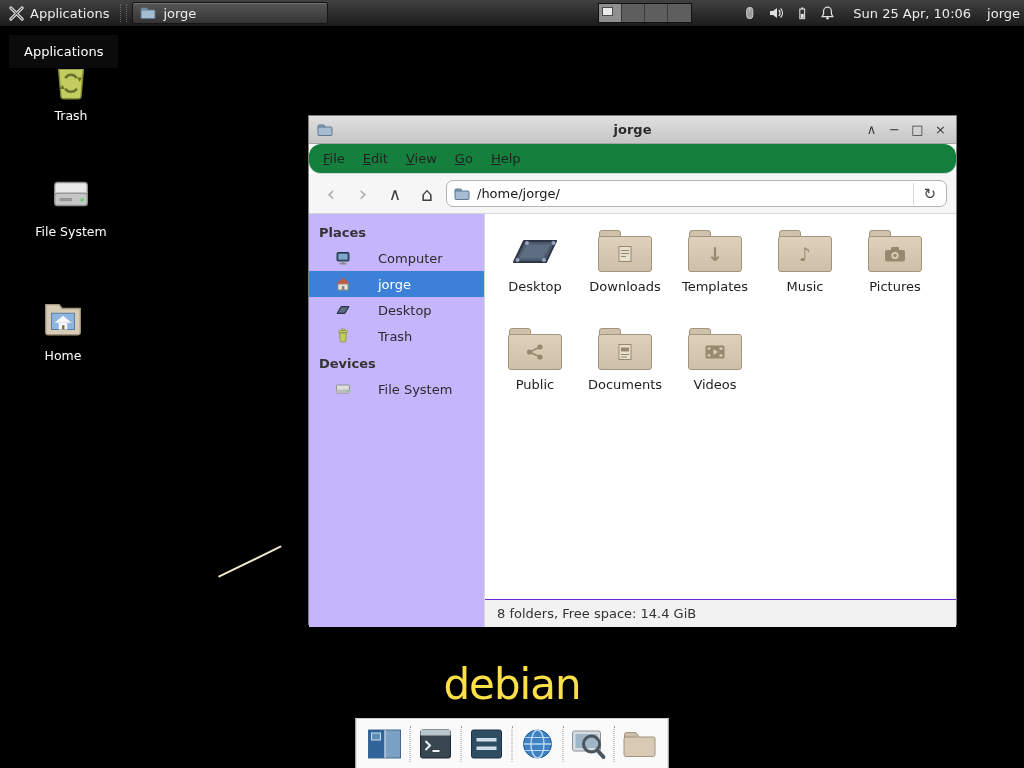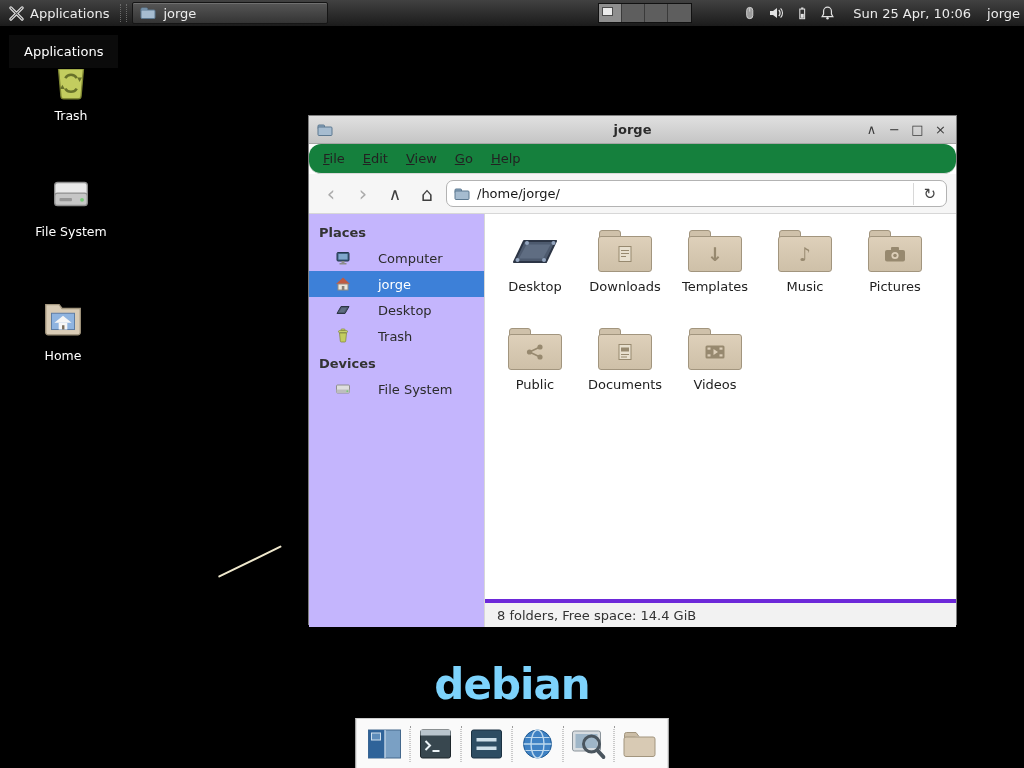--- a/index.html
+++ b/index.html
@@ -55,36 +55,36 @@
   .reload { margin-left:auto; border-left:1px solid #d8d8d8; padding:2px 3px 2px 9px; color:#444; font-size:15px; }
   .wcontent { display:flex; height:413px; }
   .sidebar { width:176px; border-right:1px solid #d7d7d7; background:#c4b5fd; padding-top:4px; font-size:13px; color:#2b2b2b; }
   .side-header { font-weight:bold; padding:7px 10px 5px; color:#333; }
   .side-item { display:flex; align-items:center; gap:27px; height:26px; padding-left:26px;text-align:center; }
   .side-item.selected { background:#3d80d8; color:#fff; }
   .rightcol { flex:1; display:flex; flex-direction:column; background:#fff; }
   .files { flex:1; padding:14px 5px 0 5px; display:flex; flex-wrap:wrap; align-content:flex-start; }
   .fitem { width:90px; height:98px; display:flex; flex-direction:column; align-items:center; }
   .flabel { margin-top:7px; font-size:13px; color:#1e1e1e; }
-  .status { height:28px; background:#f2f2f2; border-top:4px solid #6d28d9; font-size:13px; color:#333;
+  .status { height:28px; background:#f2f2f2; border-top:1px solid #6d28d9; font-size:13px; color:#333;
             display:flex; align-items:center; padding-left:12px; }
 
   
   .ffolder { position:relative; width:54px; height:42px; margin-top:2px; }
   .ffolder::before { content:""; position:absolute; left:1px; top:0; width:20px; height:10px;
                      background:#cfc1aa; border:1px solid #a2957e; border-radius:3px 3px 0 0; }
   .ffolder::after  { content:""; position:absolute; left:0; top:6px; right:0; bottom:0;
                      background:linear-gradient(#ded0ba,#cec0a8); border:1px solid #a2957e; border-radius:3px; }
   .emblem { position:absolute; z-index:1; left:50%; top:58%; transform:translate(-50%,-50%);
             font-size:19px; font-weight:bold; color:#97896f; }
   .emblem-svg { position:absolute; z-index:1; left:50%; top:58%; transform:translate(-50%,-50%); }
 
   
-  .debian { position:absolute; left:50%; top:660px; transform:translateX(-50%); color:#7dd3fc;
-            font-size:42px; font-weight:bold; letter-spacing:-1px; z-index:5; }
+  .debian { position:absolute; left:50%; top:660px; transform:translateX(-50%); color:#fde047;
+            font-size:42px; font-weight:normal; letter-spacing:-1px; z-index:5; }
 
   
   .dock { position:absolute; left:50%; bottom:0; transform:translateX(-50%); height:50px; background:#fafafa;
           border:1px solid #cdcdcd; border-bottom:none; display:flex; align-items:center; padding:0 5px; z-index:40; }
   .dock-item { width:46px; height:44px; display:flex; align-items:center; justify-content:center; }
   .dock-sep { width:1px; height:36px; border-left:1px dotted #9a9a9a; margin:0 2px; }
 </style>
 </head>
 <body>
 

